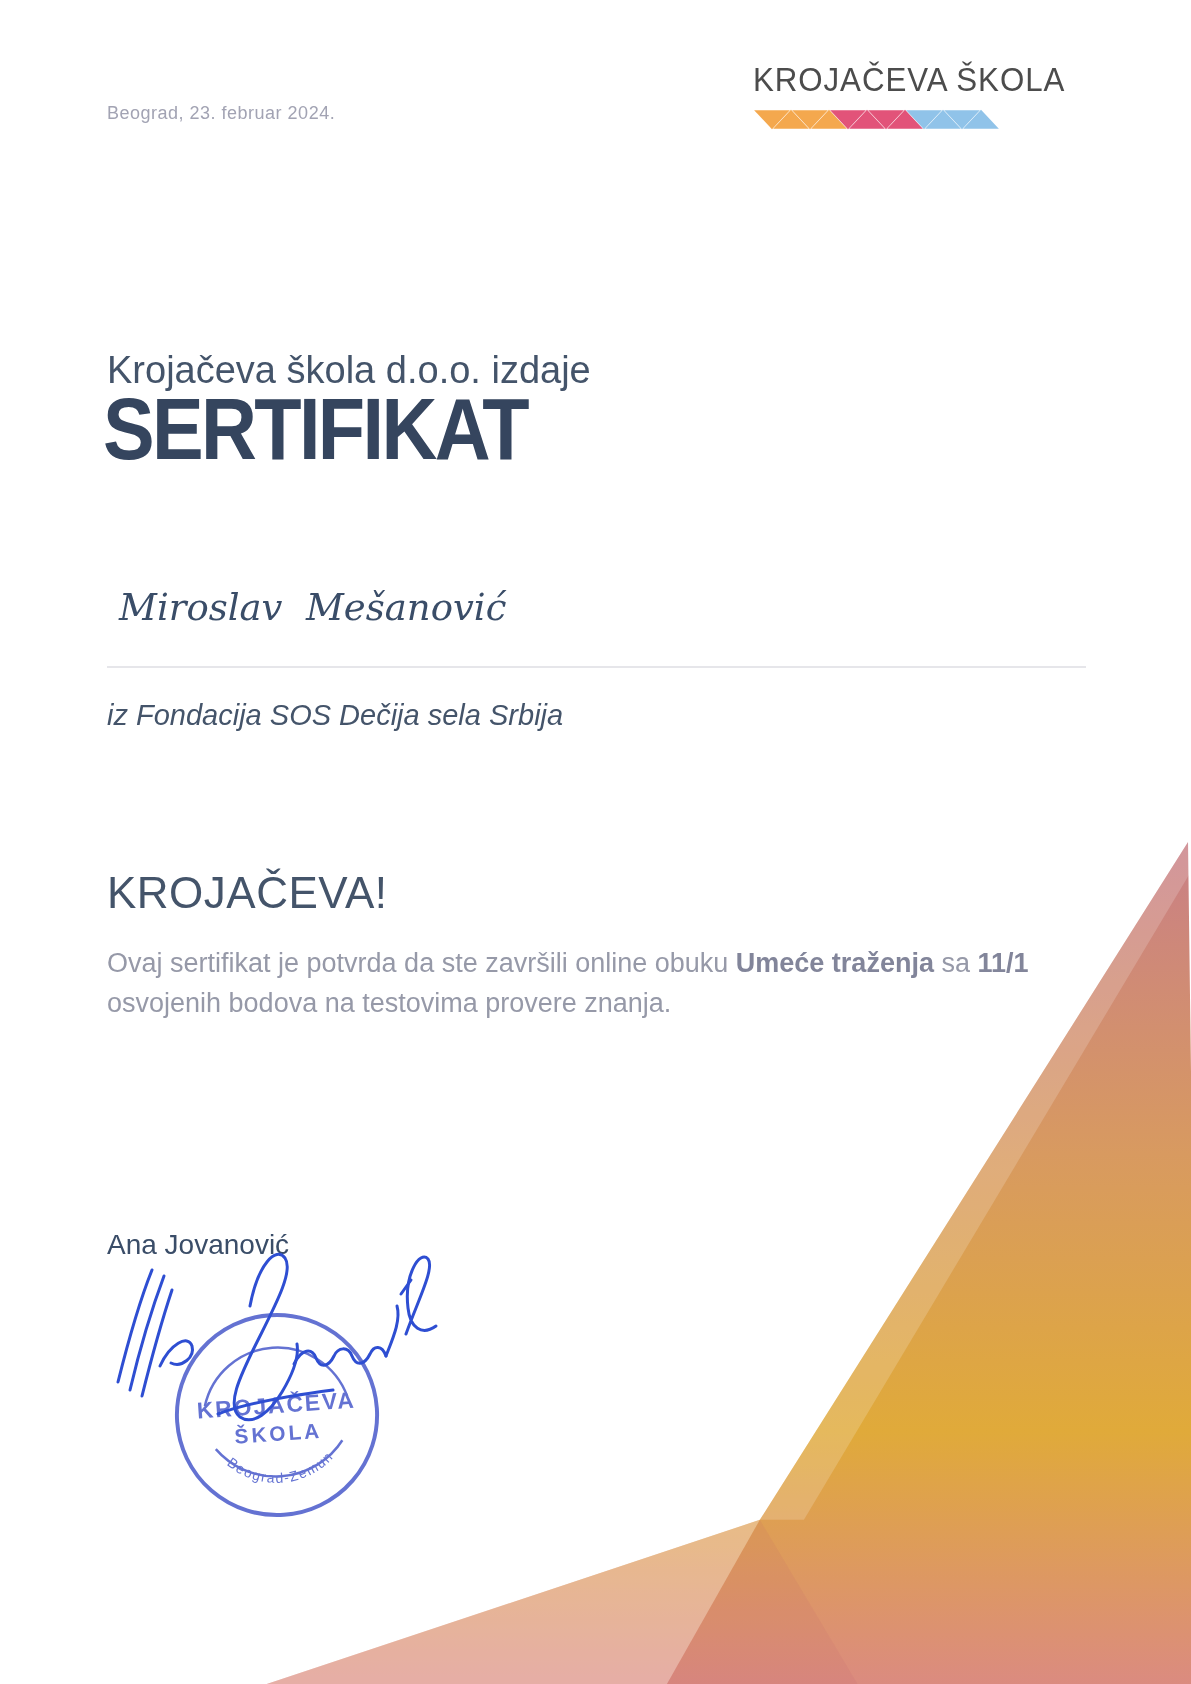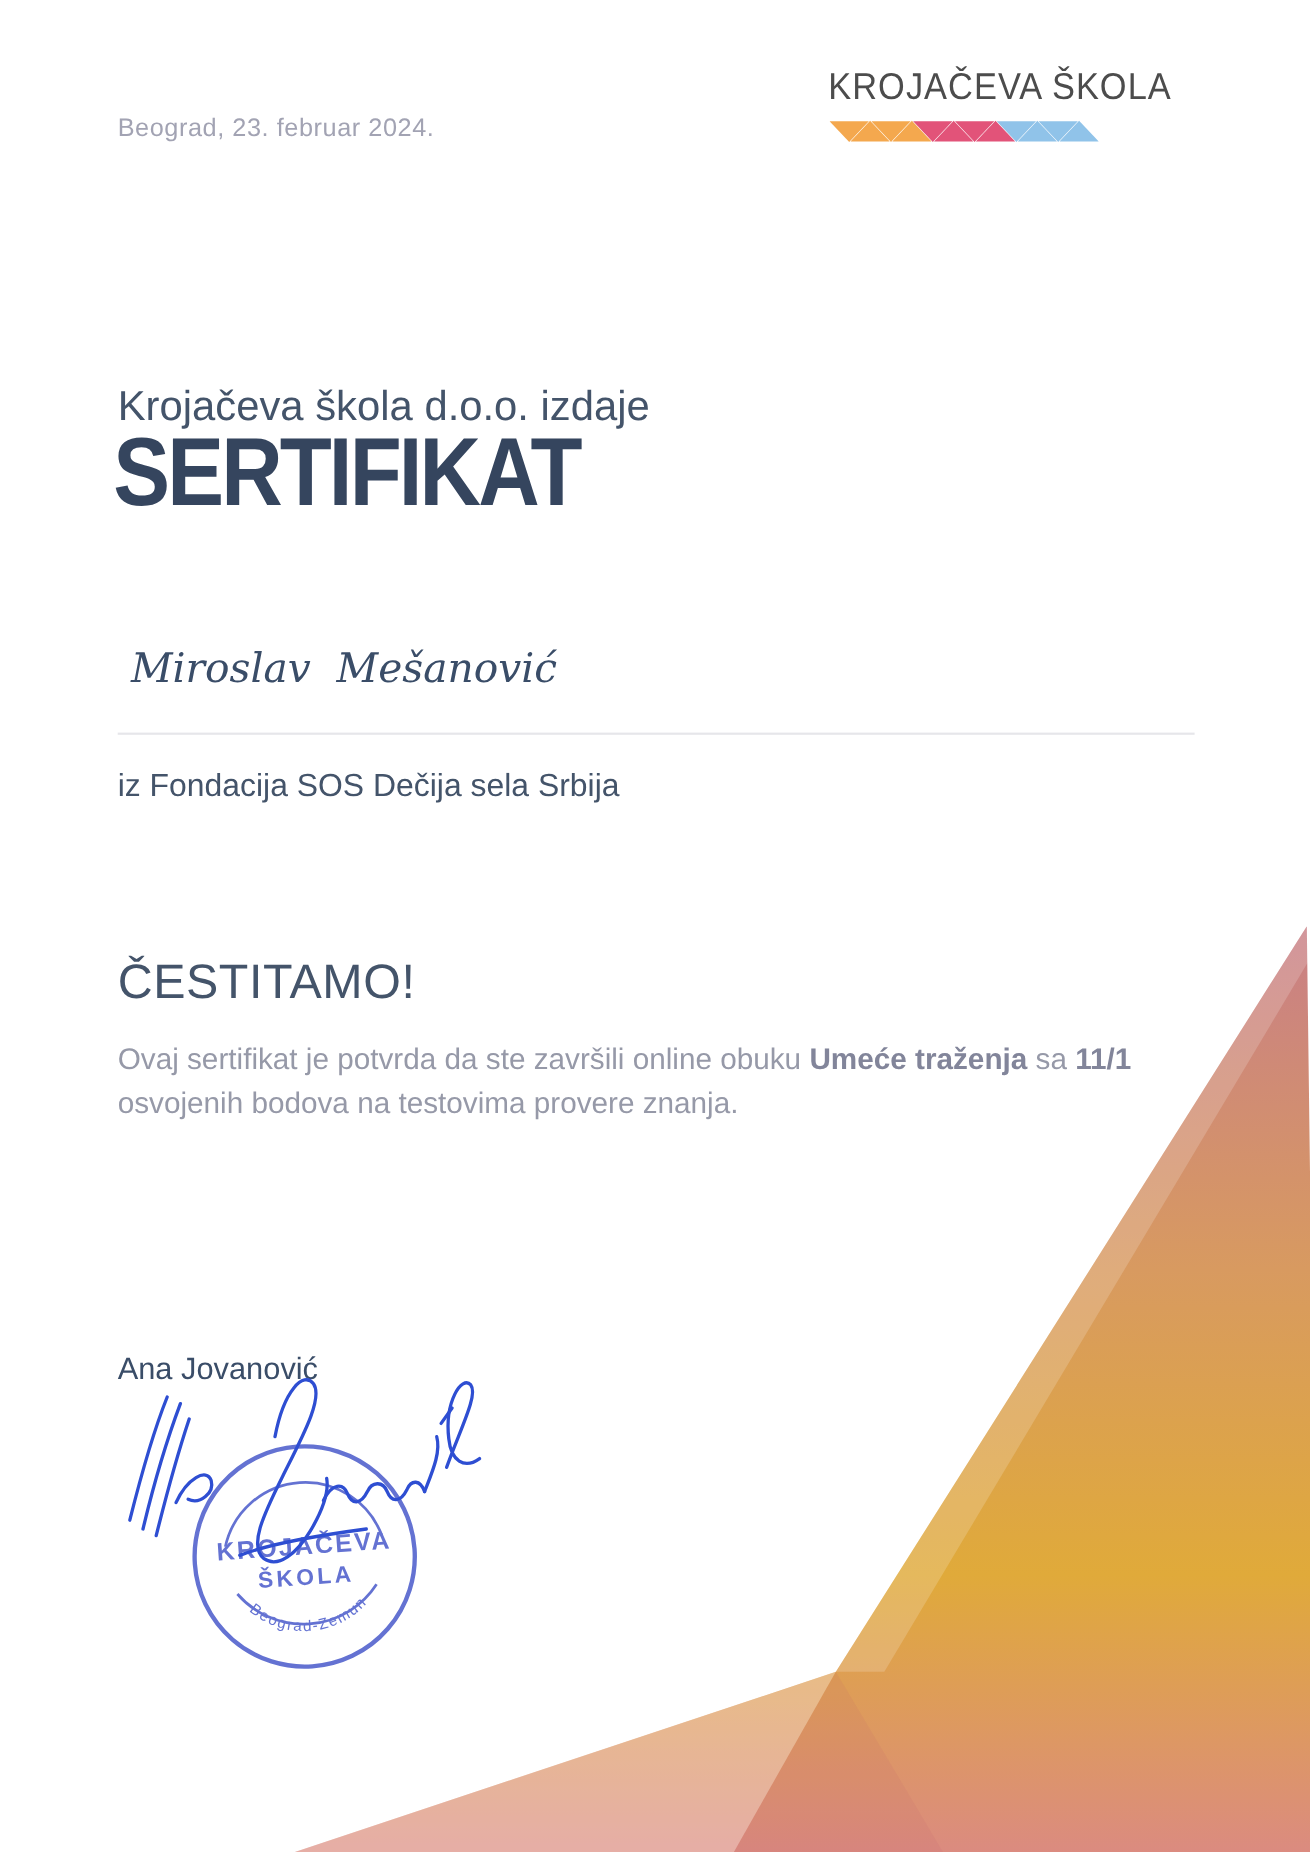--- a/index.html
+++ b/index.html
@@ -18,37 +18,37 @@
   .decor div{position:absolute;inset:0;}
   .decor .t-main{
     background:linear-gradient(180deg,var(--decor-rose) 0%,var(--decor-orange) 37%,var(--decor-yellow) 70%,var(--decor-salmon) 100%);
     clip-path:polygon(99.75% 0%,100% 27.4%,100% 100%,22.4% 100%,63.8% 80.5%);
   }
   .decor .t-light-wedge{background:rgba(255,255,255,.30);clip-path:polygon(63.8% 80.5%,22.4% 100%,56% 100%);}
   .decor .t-dark-band{background:rgba(190,90,105,.10);clip-path:polygon(63.8% 80.5%,56% 100%,72% 100%);}
   .decor .t-edge-band{background:rgba(255,255,255,.18);clip-path:polygon(99.75% 0%,63.8% 80.5%,67.5% 80.5%,100% 3.5%);}
 
   
-  .date{position:absolute;left:107px;top:103px;font-size:23px;letter-spacing:.5px;color:var(--gray-light);z-index:1;}
+  .date{position:absolute;left:107px;top:103px;font-size:18px;letter-spacing:.5px;color:var(--gray-light);z-index:1;}
   .logo{position:absolute;left:753px;top:60px;z-index:1;}
   .logo-text{font-size:34px;font-weight:400;letter-spacing:1px;color:var(--logo-gray);transform:scaleX(.92);transform-origin:left top;white-space:nowrap;}
   .logo-tris{display:flex;margin-top:10px;height:21px;width:250px;}
   .tri{width:38px;height:21px;flex:none;}
   .tri + .tri{margin-left:-19px;}
   .tri-down{clip-path:polygon(3% 6%,97% 6%,50% 96%);}
   .tri-up{clip-path:polygon(50% 4%,97% 94%,3% 94%);}
 
   
   .issuer{position:absolute;left:107px;top:349px;font-size:38px;color:var(--slate);z-index:1;}
   .cert-title{position:absolute;left:103px;top:378px;font-size:88px;font-weight:bold;letter-spacing:-3px;color:var(--navy);transform:scaleX(.88);transform-origin:left top;z-index:1;}
 
   
   .recipient-name{position:absolute;left:119px;top:586px;font-family:"DejaVu Serif",serif;font-style:italic;font-size:37px;color:var(--slate-dark);white-space:pre;z-index:1;}
   .name-rule{position:absolute;left:107px;top:666px;width:979px;height:2px;background:var(--rule);z-index:1;}
-  .recipient-origin{position:absolute;left:107px;top:699px;font-size:29px;color:var(--slate);z-index:1;}
+  .recipient-origin{position:absolute;left:107px;top:699px;font-size:29px;font-style:italic;color:var(--slate);z-index:1;}
 
   
   .congrats-heading{position:absolute;left:107px;top:868px;font-size:44px;font-weight:400;letter-spacing:.5px;color:var(--slate);z-index:1;}
   .congrats-body{position:absolute;left:107px;top:943px;width:965px;font-size:27px;line-height:40px;color:var(--gray-text);white-space:pre-wrap;z-index:1;}
   .congrats-body b{font-weight:bold;color:var(--gray-bold);text-align:right;}
 
   
   .signatory-name{position:absolute;left:107px;top:1181px;font-size:28px;color:var(--slate-dark);z-index:1;margin-top:48px;}
   .signatory-role{position:absolute;left:107px;top:1220px;font-size:25px;color:var(--gray-light);z-index:1;}
 
@@ -86,21 +86,21 @@
       </div>
   </div>
 
   <div class="issuer">Krojačeva škola d.o.o. izdaje</div>
   <div class="cert-title">SERTIFIKAT</div>
 
   <div class="recipient-name">Miroslav  Mešanović</div>
   <div class="name-rule"></div>
   <div class="recipient-origin">iz Fondacija SOS Dečija sela Srbija</div>
 
-  <div class="congrats-heading">ČESTITAMO!</div>
+  <div class="congrats-heading">KROJAČEVA!</div>
   <div class="congrats-body"><span>Ovaj sertifikat je potvrda da ste završili online obuku </span><b>Umeće traženja</b><span> sa </span><b>11/1</b><span>  osvojenih bodova na testovima provere znanja.</span></div>
 
   <div class="signatory-name">Ana Jovanović</div>
 
   <svg class="stamp" viewBox="0 0 220 220">
     <g transform="rotate(-4 110 110)" fill="none" stroke="#5767cf">
       <circle cx="110" cy="110" r="101" stroke-width="4"></circle>
       <path d="M38,96 A75,75 0 0 1 182,96" stroke-width="2.5"></path>
       <path d="M46,140 A80,80 0 0 0 174,140" stroke-width="2.5"></path>
     </g>

